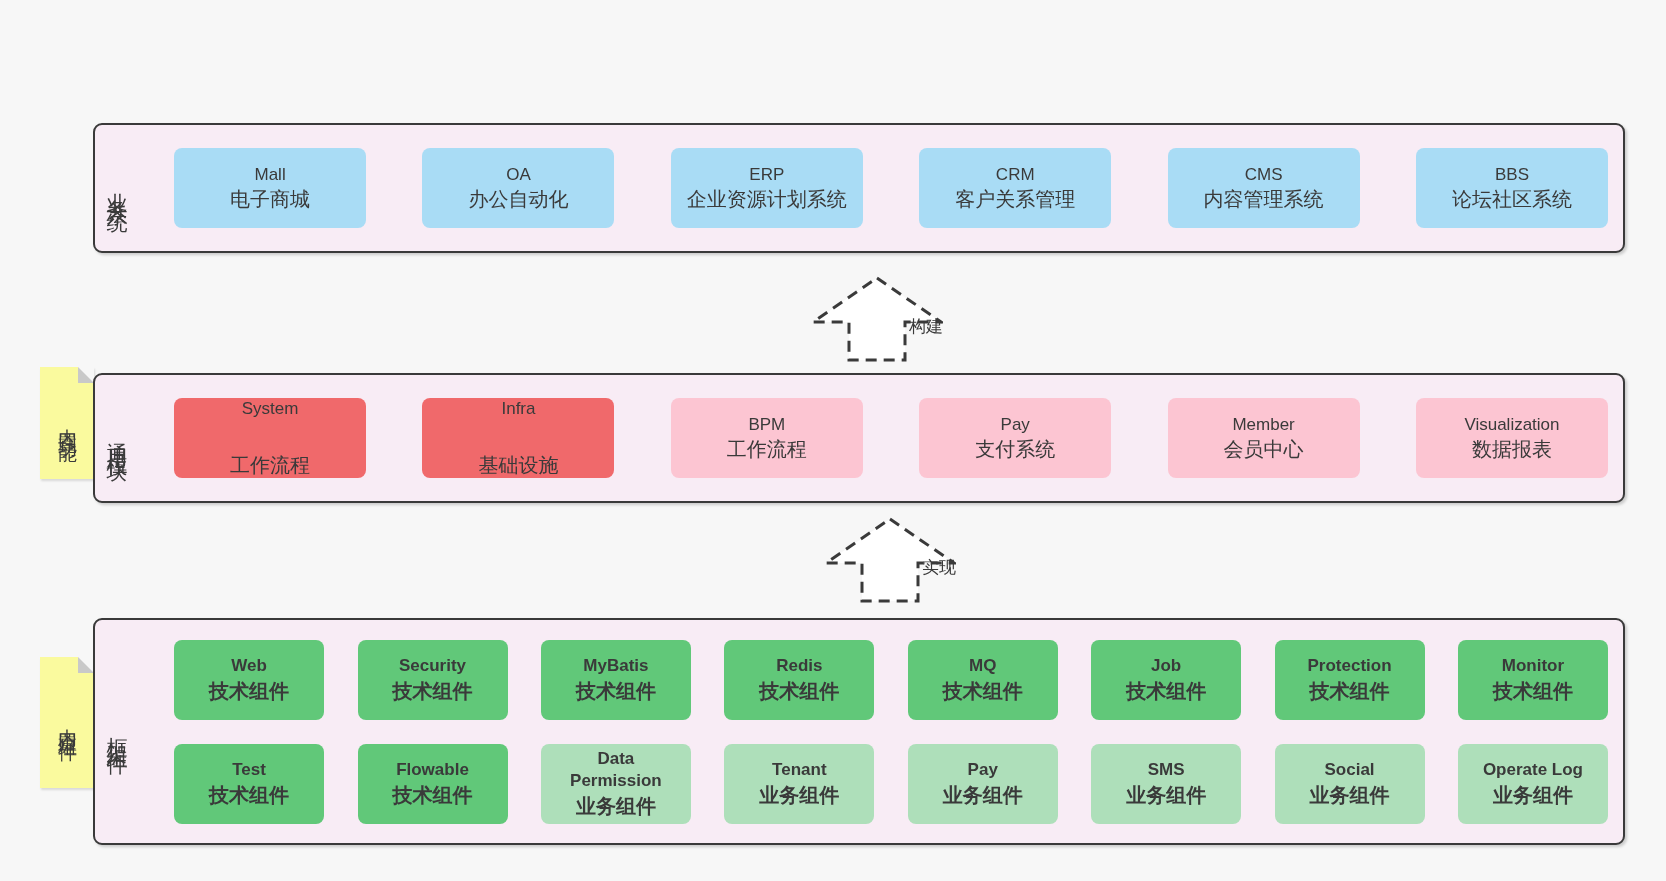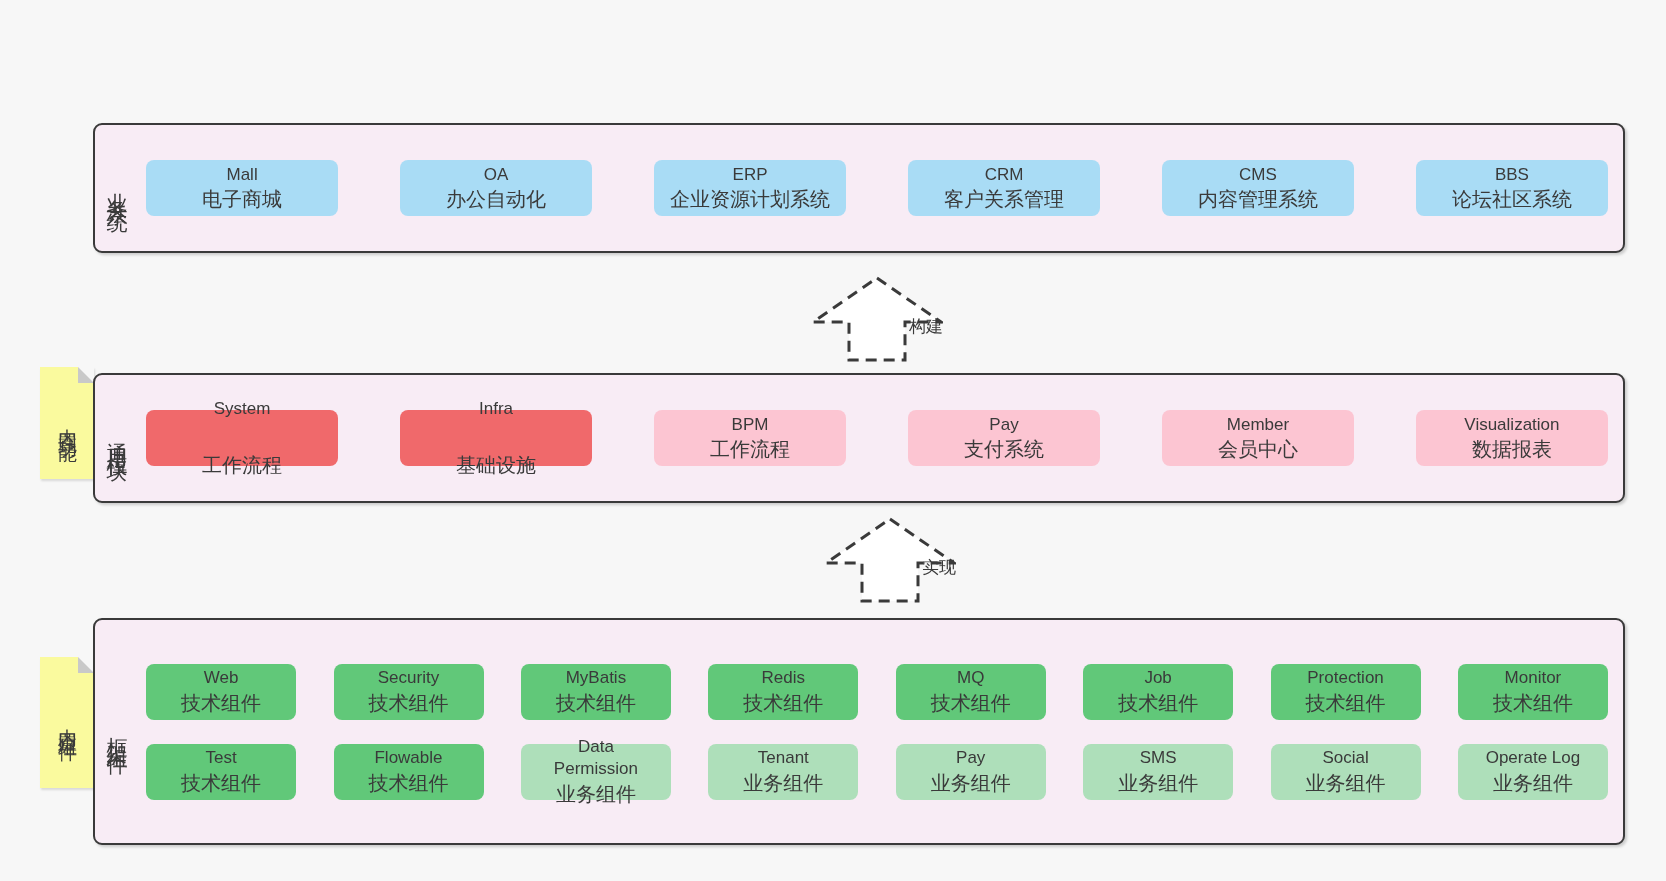--- a/index.html
+++ b/index.html
@@ -30,26 +30,26 @@
     display:flex;height:100%;align-items:center;
     padding:0 15px 0 11px;
   }
   .vlabel{
     writing-mode:vertical-rl;text-orientation:upright;
     font-size:21px;letter-spacing:6px;line-height:1.1;
     color:var(--text);margin-right:17px;white-space:nowrap;
     flex:0 0 auto;
   }
   .boxes{flex:1;display:flex;justify-content:space-between;align-items:center;}
-  .rows{flex:1;display:flex;flex-direction:column;gap:24px;}
+  .rows{flex:1;display:flex;flex-direction:column;gap:24px;font-weight:bold;}
   .row{display:flex;justify-content:space-between;align-items:center;}
   .box{
-    height:56px;border-radius:8px;
+    height:80px;border-radius:8px;
     display:flex;flex-direction:column;align-items:center;justify-content:center;
-    text-align:center;line-height:1.32;
+    text-align:center;line-height:1.32;margin-left:28px;
   }
   .wide{width:192px;}
   .narrow{width:150px;}
   .blue{background:var(--blue);}
   .red{background:var(--red);gap:32px;}
   .pink{background:var(--pink);}
   .green{background:var(--green);}
   .lightGreen{background:var(--lightGreen);}
   .en{font-size:17px;max-width:124px;}
   .cn{font-size:20px;white-space:nowrap;}

